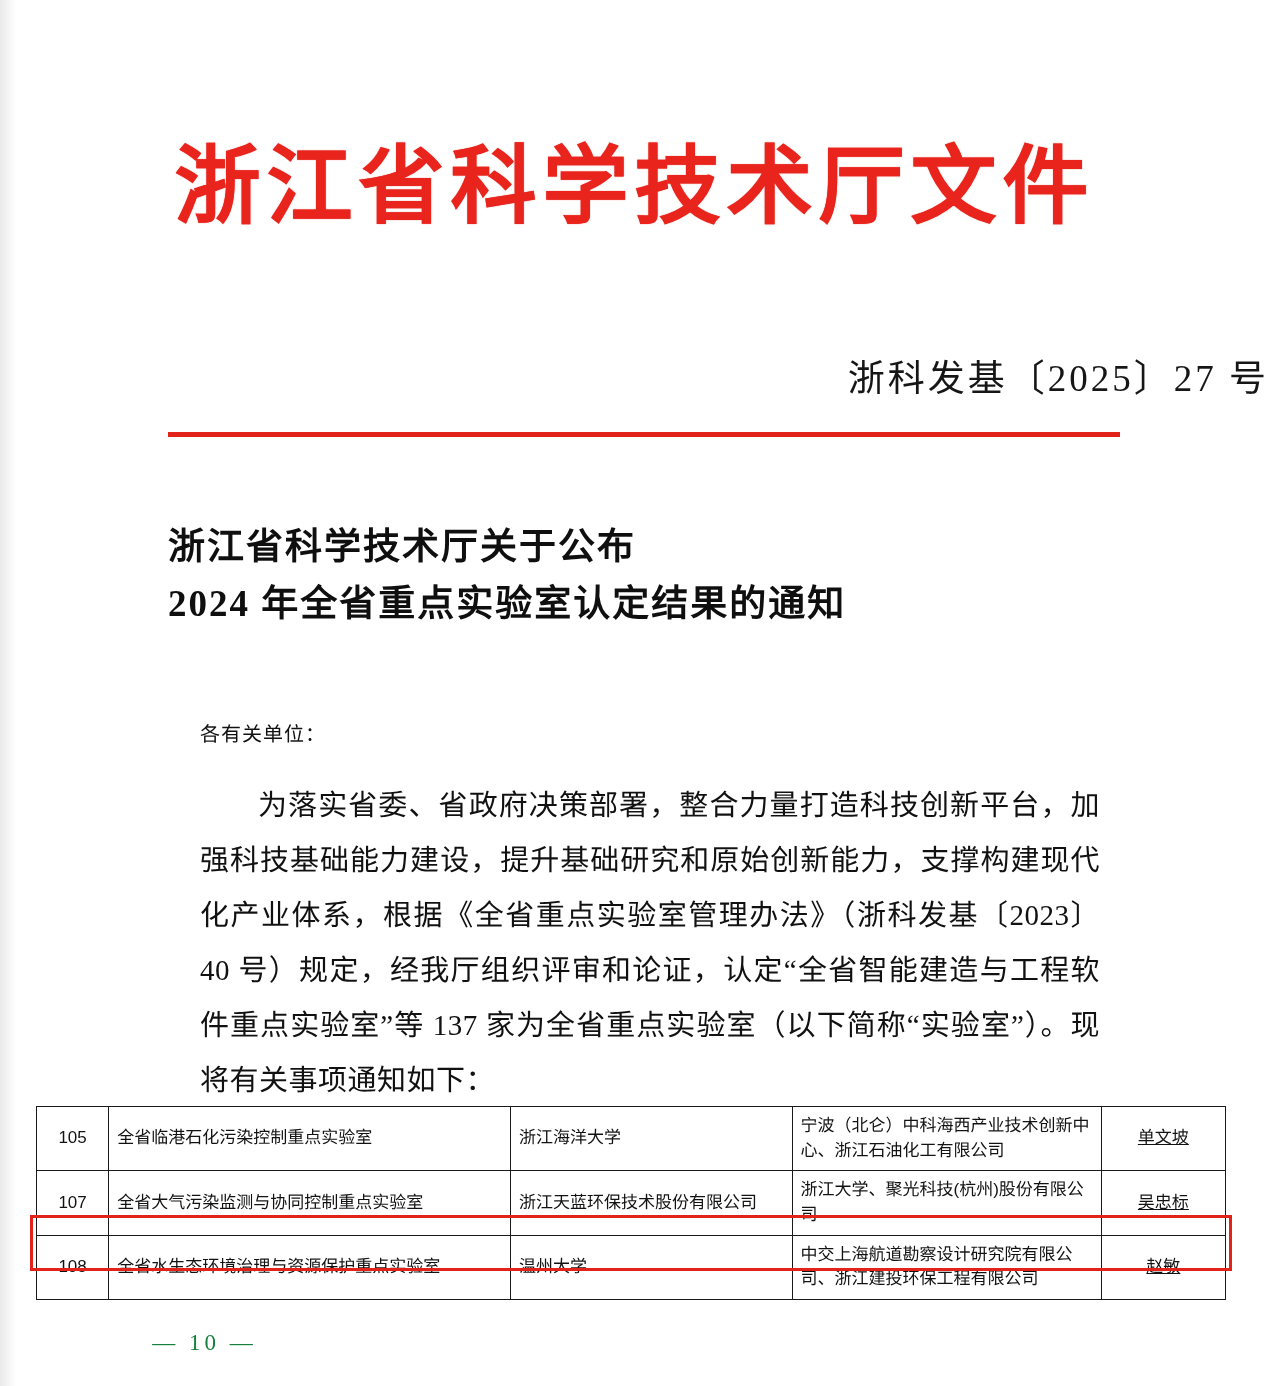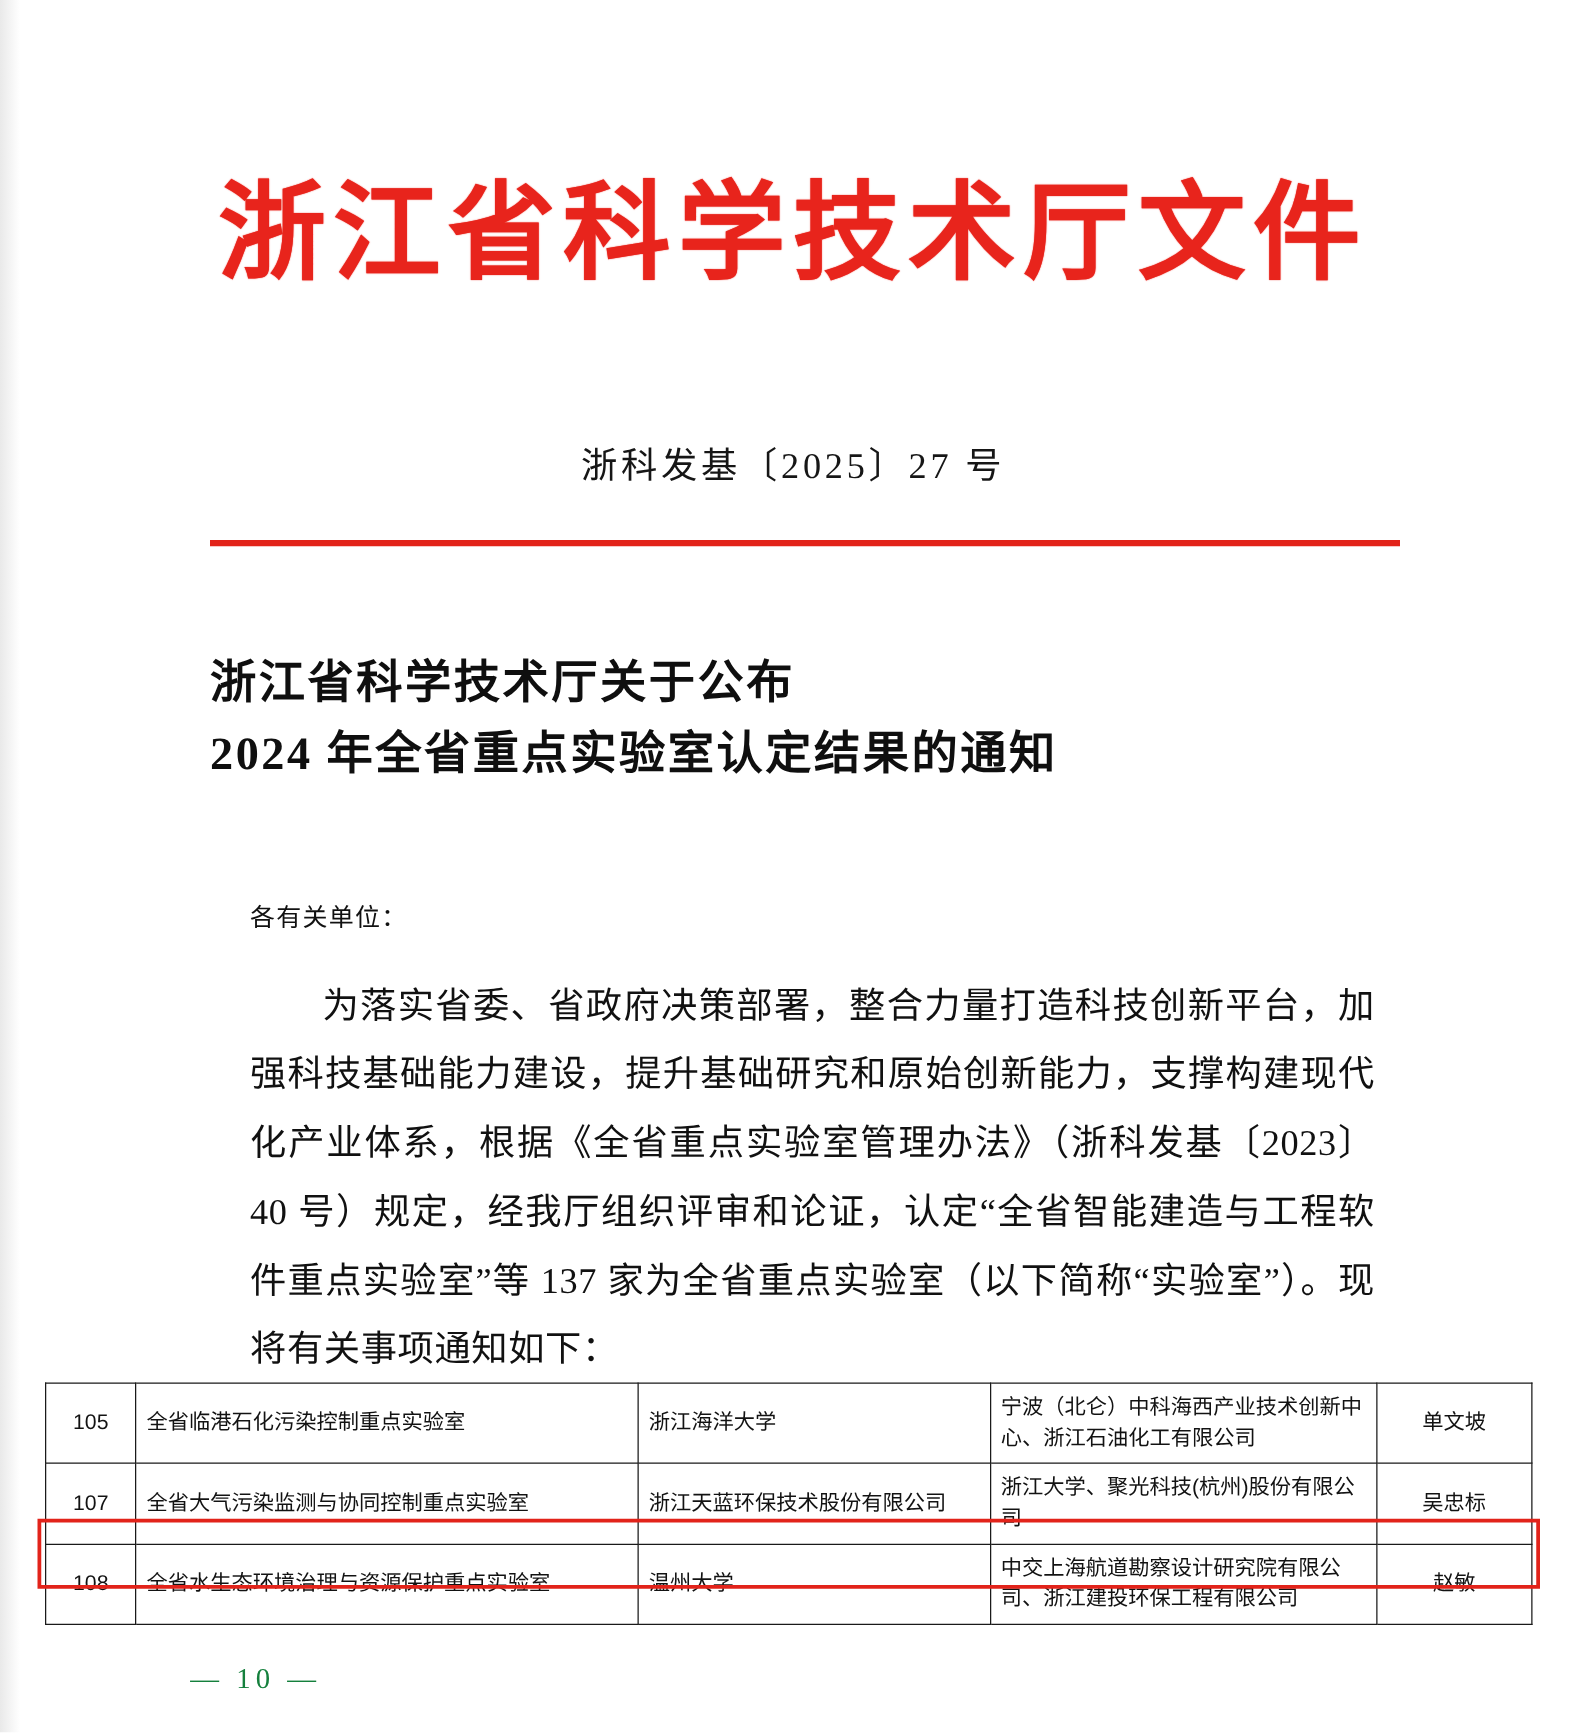--- a/index.html
+++ b/index.html
@@ -54,22 +54,22 @@
     letter-spacing: 6px;
     line-height: 1.1;
     text-shadow: 0 0 1px #e8241c;
   }
 
   .doc-number {
     position: absolute;
     left: 0;
     top: 348px;
     width: 1269px;
-    text-align: center;
-    font-size: 29px;
+    text-align: right;
+    font-size: 37px;
     letter-spacing: 3px;
     color: #161616;
   }
 
   .red-rule {
     position: absolute;
     left: 168px;
     top: 432px;
     width: 952px;
     height: 5px;
@@ -127,21 +127,21 @@
   table.lab-table td {
     border: 1px solid #1a1a1a;
     padding: 7px 8px;
     vertical-align: middle;
     line-height: 1.45;
   }
   td.col-no { width: 56px; text-align: center; }
   td.col-name { width: 396px; }
   td.col-unit { width: 272px; margin-top: 24px; }
   td.col-coop { width: 300px; }
-  td.col-person { width: 110px; text-align: center; }
+  td.col-person { width: 110px; text-align: center; text-decoration: underline; }
 
   tr.highlight td {
     
   }
 
   .highlight-box {
     position: absolute;
     left: 30px;
     top: 1215px;
     width: 1202px;

